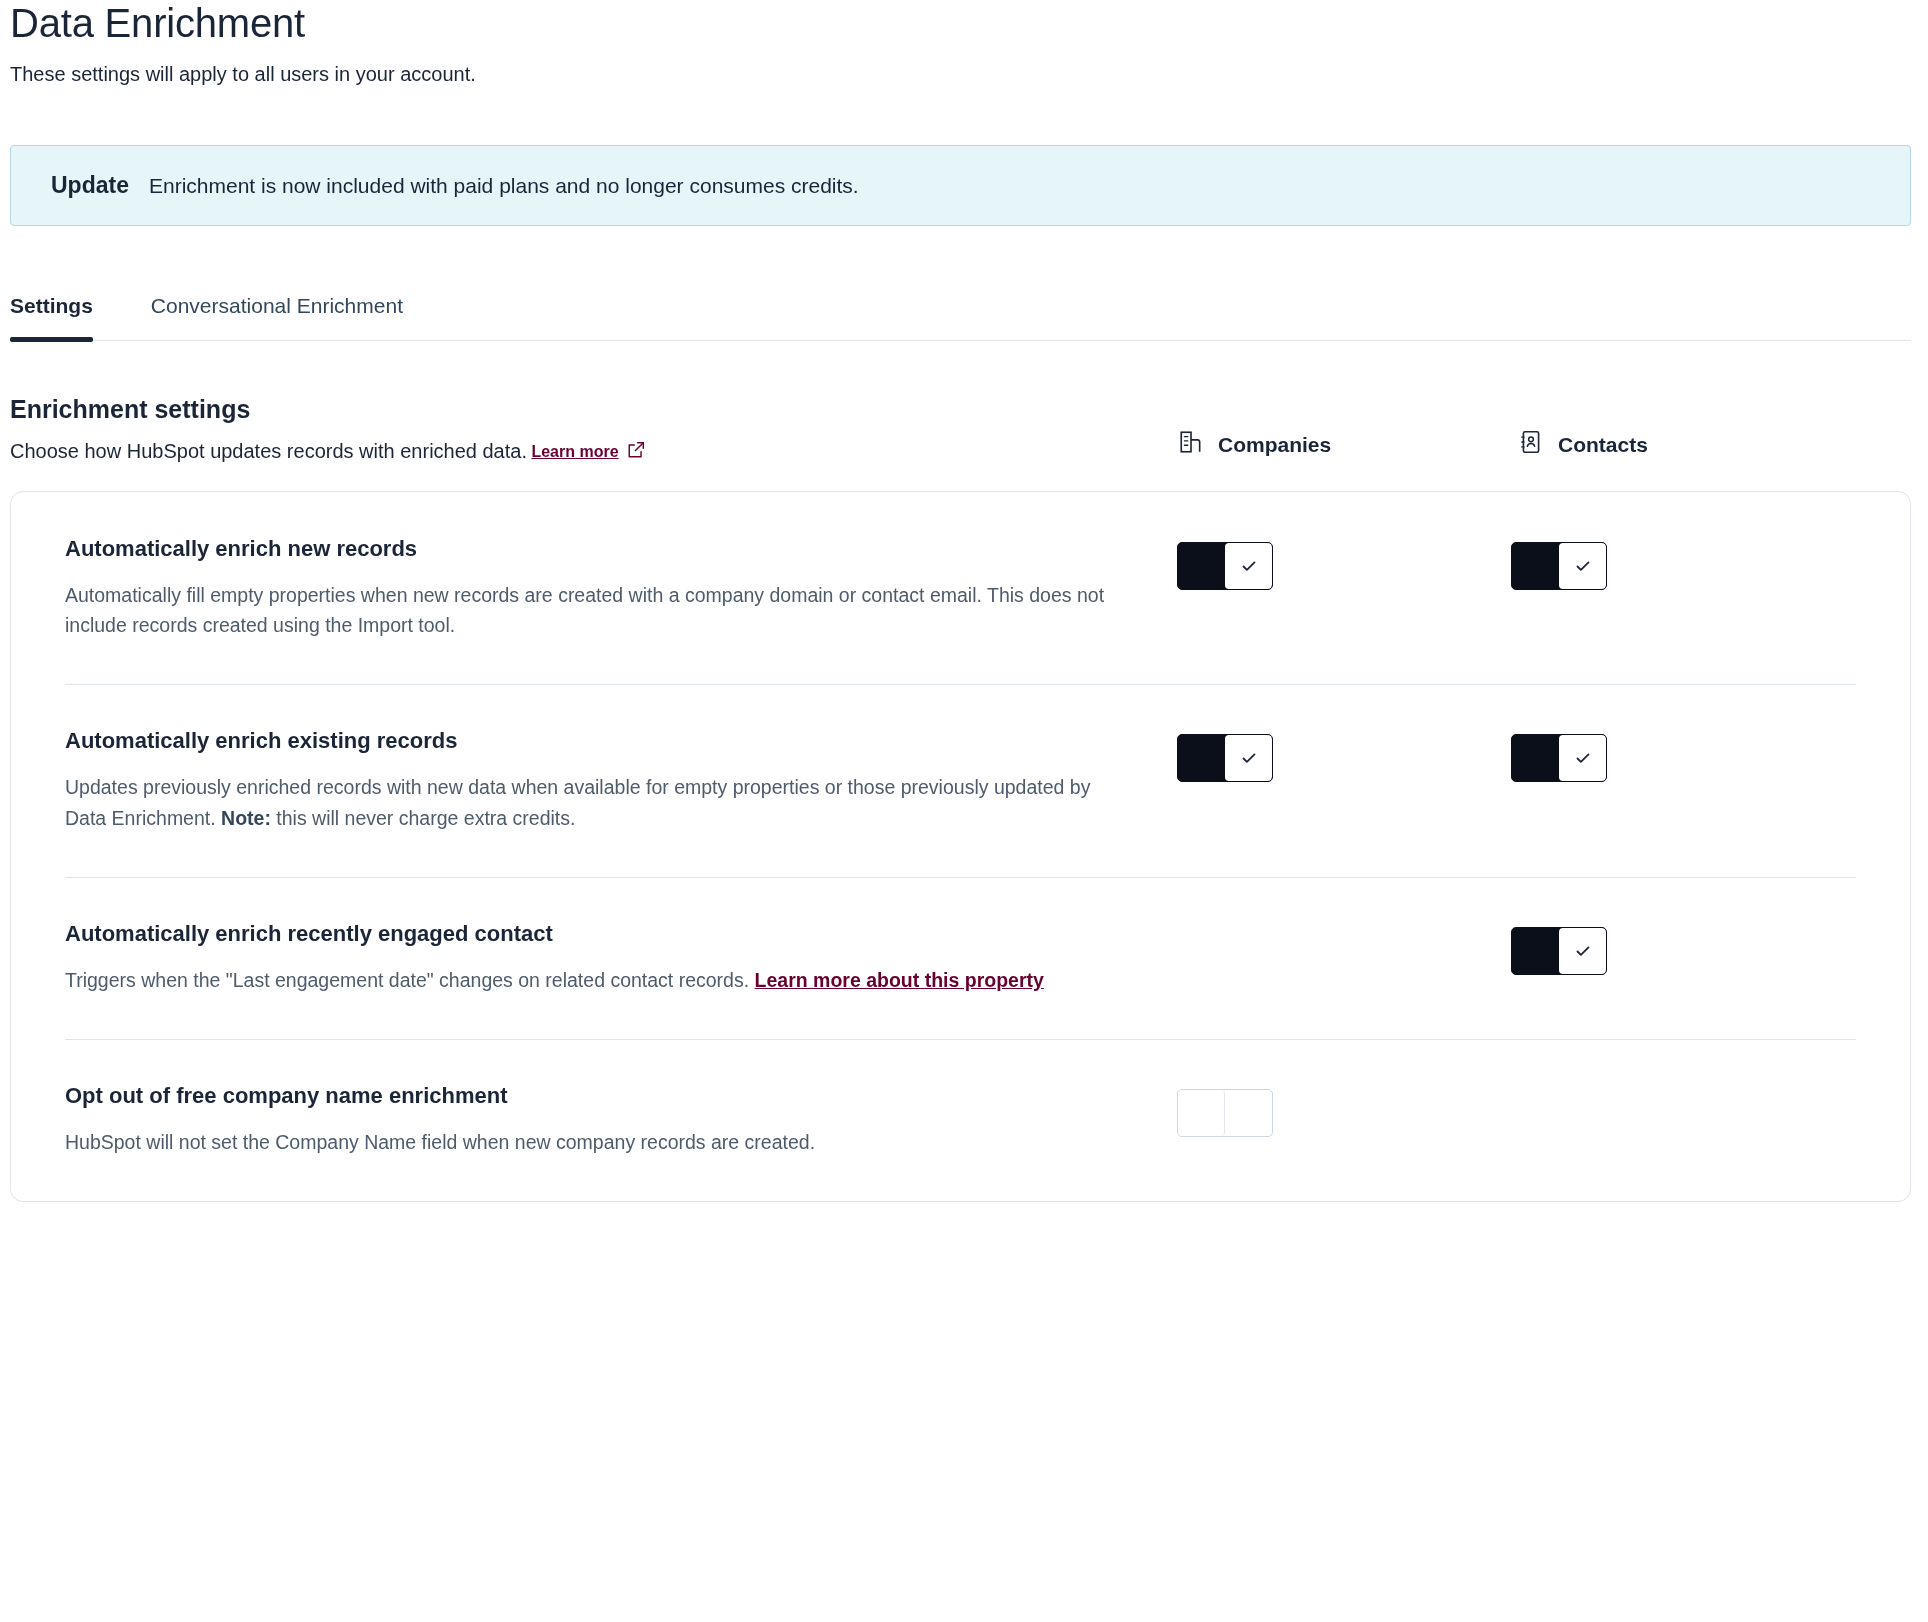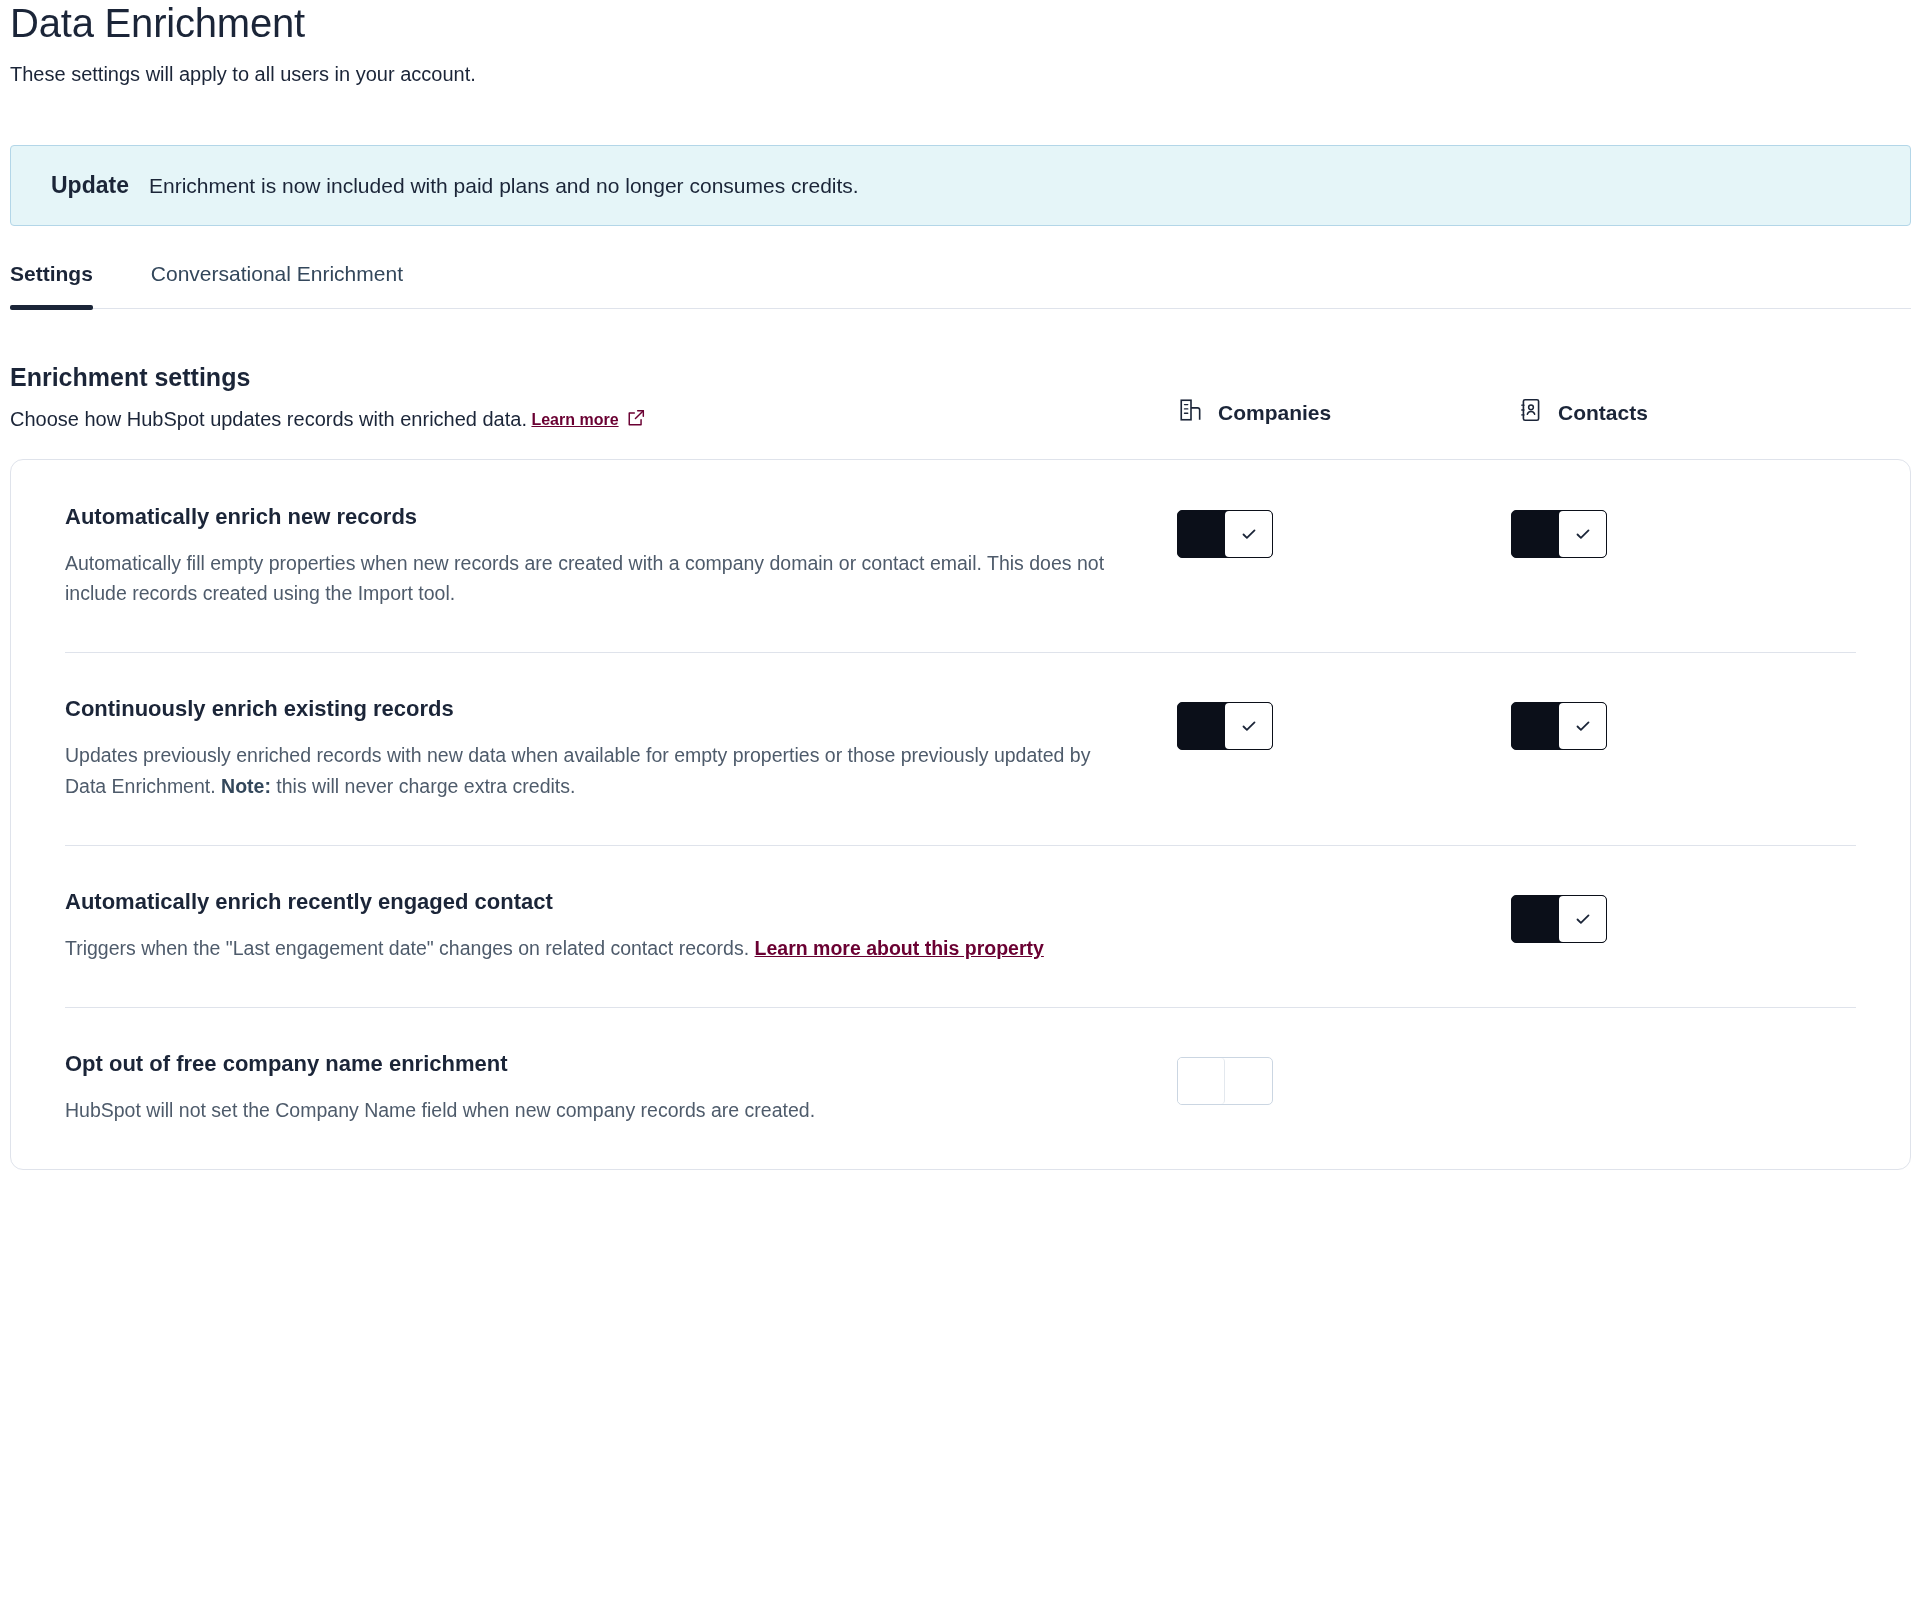--- a/index.html
+++ b/index.html
@@ -56,21 +56,21 @@
     color: #1b2538;
     white-space: nowrap;
   }
   .banner-text {
     font-size: 21px;
     color: #1b2538;
   }
 
   
   .tabs {
-    margin-top: 36px;
+    margin-top: 68px;
     display: flex;
     align-items: flex-end;
     gap: 0;
     border-bottom: 1px solid #dfe3eb;
     width: 1901px;
   }
   .tab {
     font-size: 21px;
     padding: 0 30px 22px 0;
     color: #33475b;
@@ -322,21 +322,21 @@
               <svg class="check" width="20" height="20" viewBox="0 0 20 20" fill="none" xmlns="http://www.w3.org/2000/svg">
                 <path d="M4.5 10.5l3.4 3.4L15.5 6.4" stroke="#1b2538" stroke-width="1.8" stroke-linecap="round" stroke-linejoin="round"></path>
               </svg>
             </div>
           </div>
         </div>
       </div>
 
       <div class="row">
         <div class="row-text">
-          <div class="row-title">Continuously enrich existing records</div>
+          <div class="row-title">Automatically enrich existing records</div>
           <div class="row-desc">
             <span>Updates previously enriched records with new data when available for empty properties or those previously updated by Data Enrichment. </span><b>Note:</b><span> this will never charge extra credits.</span>
           </div>
         </div>
         <div class="toggle-cell">
           <div class="toggle on">
             <div class="knob">
               <svg class="check" width="20" height="20" viewBox="0 0 20 20" fill="none" xmlns="http://www.w3.org/2000/svg">
                 <path d="M4.5 10.5l3.4 3.4L15.5 6.4" stroke="#1b2538" stroke-width="1.8" stroke-linecap="round" stroke-linejoin="round"></path>
               </svg>

